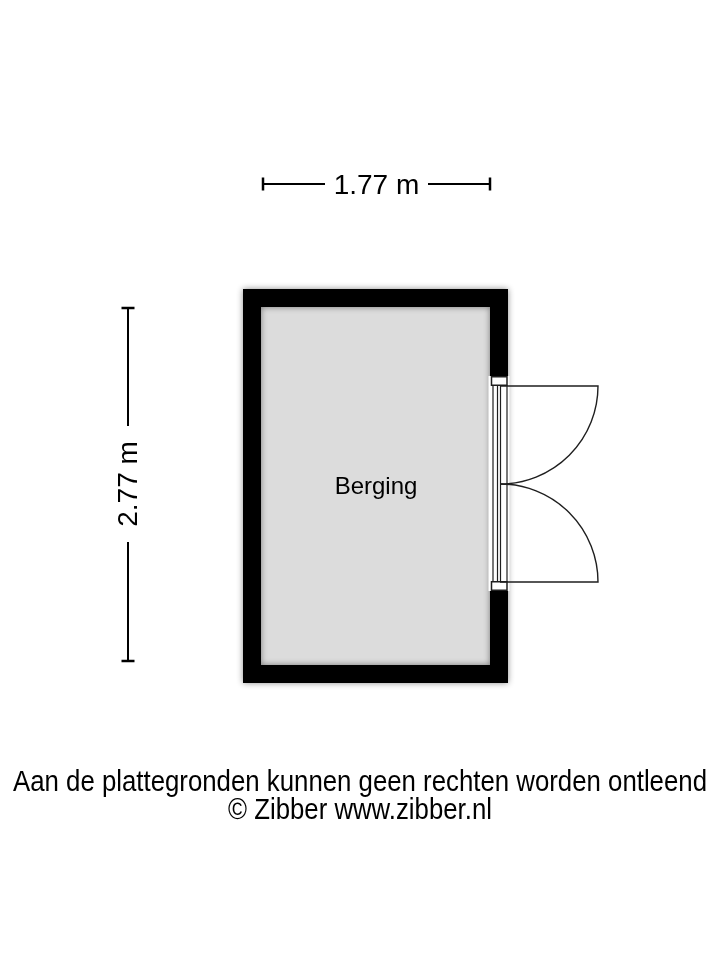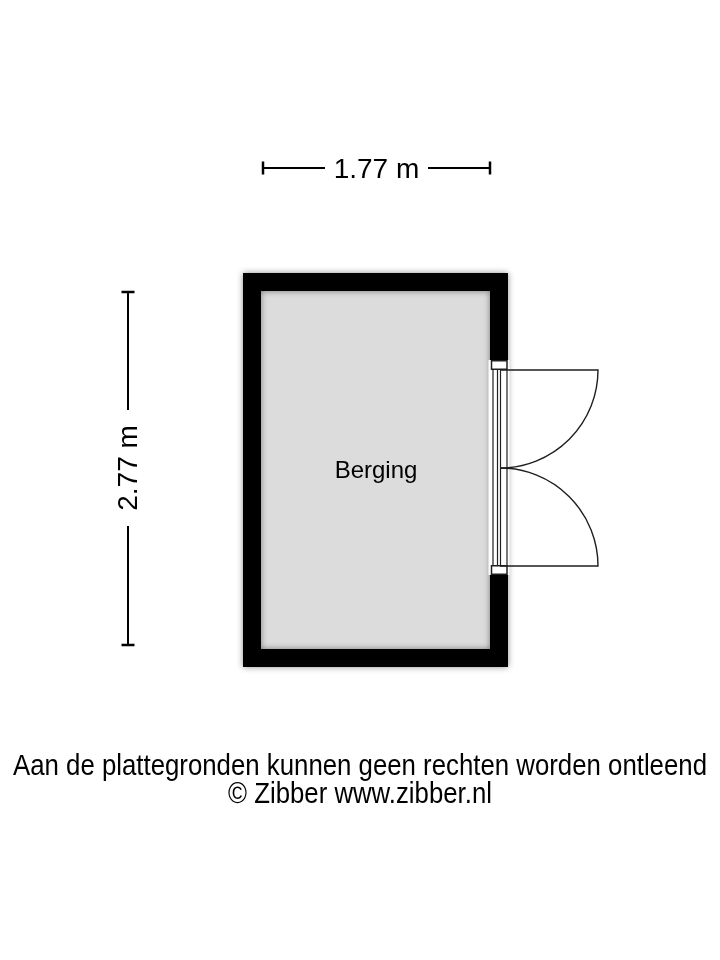--- a/index.html
+++ b/index.html
@@ -6,20 +6,21 @@
     margin: 0;
     padding: 0;
     background: #ffffff;
   }
   .page {
     position: relative;
     width: 720px;
     height: 832px;
     background: #ffffff;
     overflow: hidden;
+    margin-top: 16px;
   }
   svg {
     display: block;
   }
   text {
     font-family: "Liberation Sans", sans-serif;
     fill: #000000;
   }
   .dim-text { font-size: 28px; }
   .room-text { font-size: 24px; }

